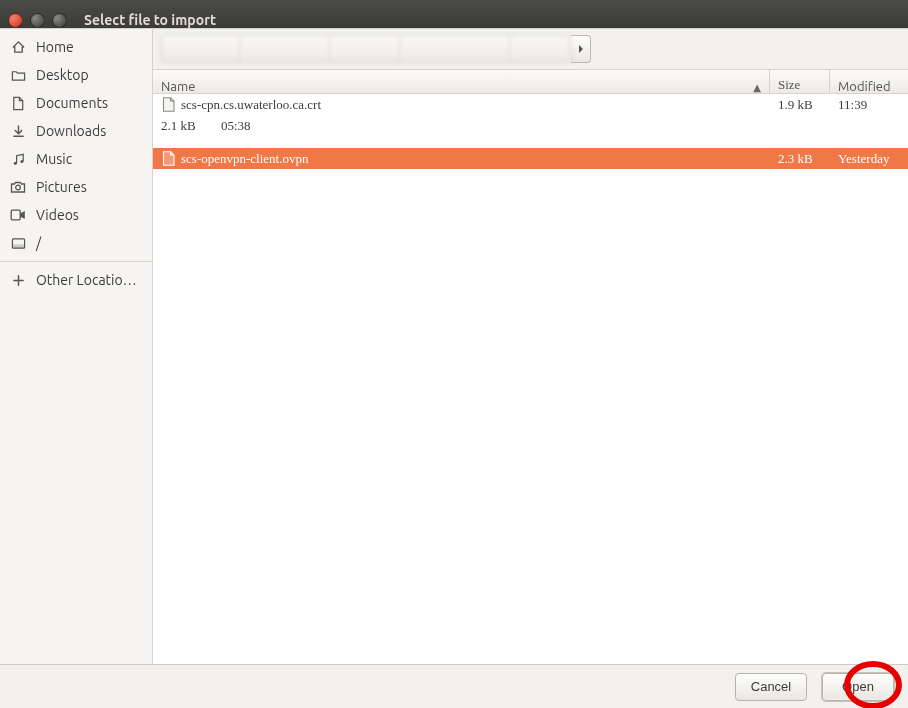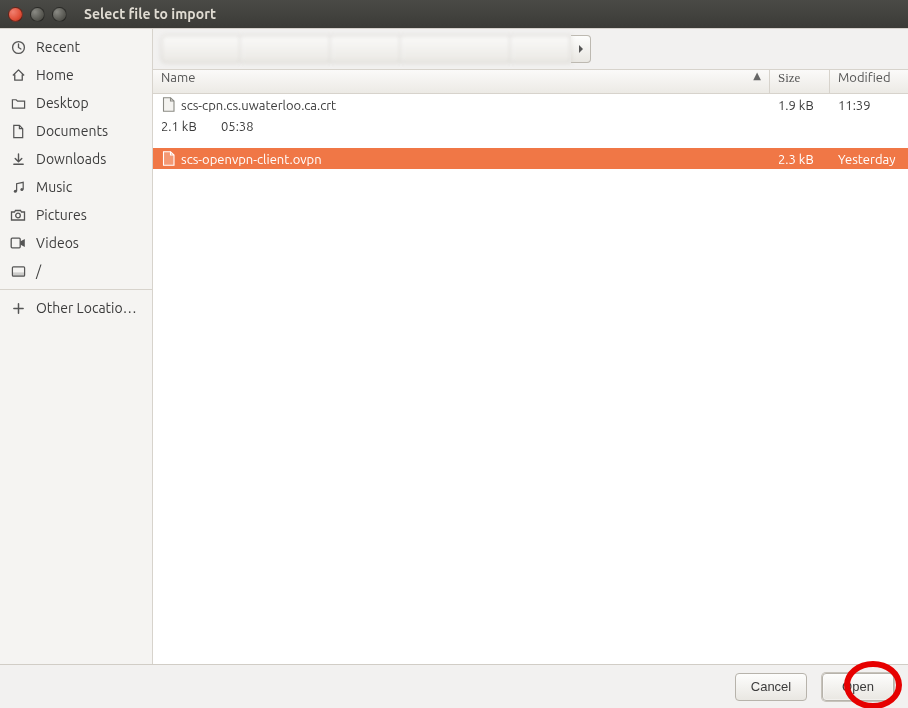--- a/index.html
+++ b/index.html
@@ -13,21 +13,21 @@
     height: 708px;
     display: flex;
     flex-direction: column;
     overflow: hidden;
   }
   
   .titlebar {
     height: 28px;
     background: linear-gradient(to bottom,#4a4a46,#3b3b37);
     display: flex;
-    align-items: center;
+    align-items: flex-end;
     padding: 0 8px;
     gap: 7px;
   }
   .win-btn {
     width: 15px; height: 15px;
     border-radius: 50%;
     border: 1px solid rgba(0,0,0,.5);
     display: inline-block;
     position: relative;
   }
@@ -126,29 +126,29 @@
   .file-header {
     display: flex;
     height: 24px;
     background: linear-gradient(to bottom,#fbfaf9,#eceae5);
     border-bottom: 1px solid #d7d3cc;
     font-size: 13px;
     color: #555;
   }
   .col {
     display: flex;
-    align-items: flex-start;
+    align-items: flex-end;
     padding: 0 8px;
     border-right: 1px solid #d7d3cc;
   }
   .col-name { flex: 1; }
   .col-size { width: 60px; font-family: Liberation Serif, serif; }
   .col-mod  { width: 78px; border-right: none; }
   .sort-arrow { margin-left: auto; font-size: 10px; color:#666; }
-  .file-list { flex:1; overflow:auto; }
+  .file-list { flex:1; overflow:auto;font-family:Liberation Serif, serif; }
   .file-row {
     display: flex;
     align-items: center;
     height: 21px;
     font-size: 13px;
     color: #3c3c3c;
     cursor: pointer;
   }
   .file-row .cell { padding: 0 8px; display:flex; align-items:center; }
   .file-row .cell-name { flex:1; gap:6px; }
@@ -207,29 +207,20 @@
   <span class="win-btn win-close"></span>
   <span class="win-btn win-min"></span>
   <span class="win-btn win-max"></span>
   <span class="titlebar-title">Select file to import</span>
 </div>
 
 <div class="body-area">
 
   <div class="sidebar">
     <div id="sidebar-primary">
-        <div class="sidebar-item">
-          <span class="icon">
-            <svg width="15" height="15" viewBox="0 0 16 16">
-              <circle cx="8" cy="8" r="6.3" fill="none" stroke="#555" stroke-width="1.4"></circle>
-              <path d="M8 4.2V8l2.6 1.6" fill="none" stroke="#555" stroke-width="1.4" stroke-linecap="round"></path>
-            </svg>
-          </span>
-          <span>Recent</span>
-        </div>
         <div class="sidebar-item">
           <span class="icon">
             <svg width="15" height="15" viewBox="0 0 16 16">
               <path d="M2 8 L8 2 L14 8 M4 7v6h8V7" fill="none" stroke="#555" stroke-width="1.4" stroke-linejoin="round"></path>
             </svg>
           </span>
           <span>Home</span>
         </div>
         <div class="sidebar-item">
           <span class="icon">

